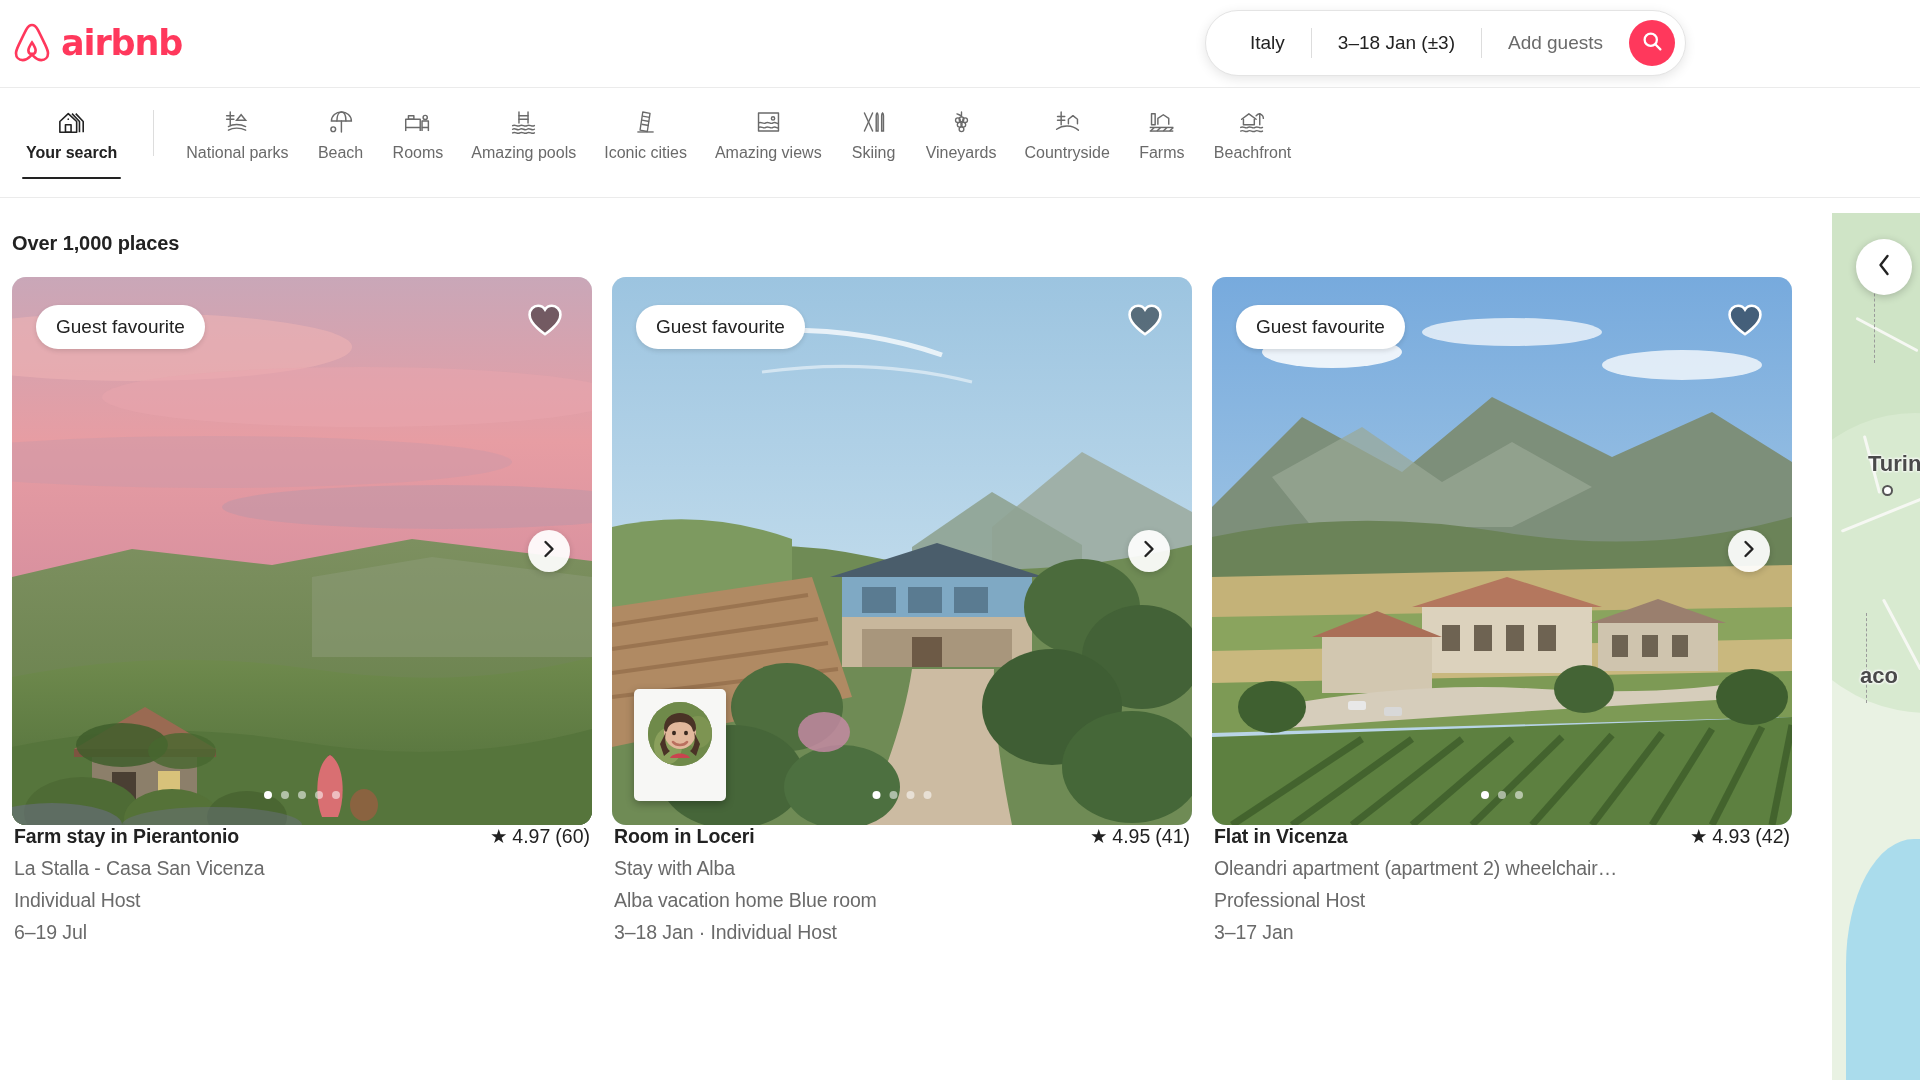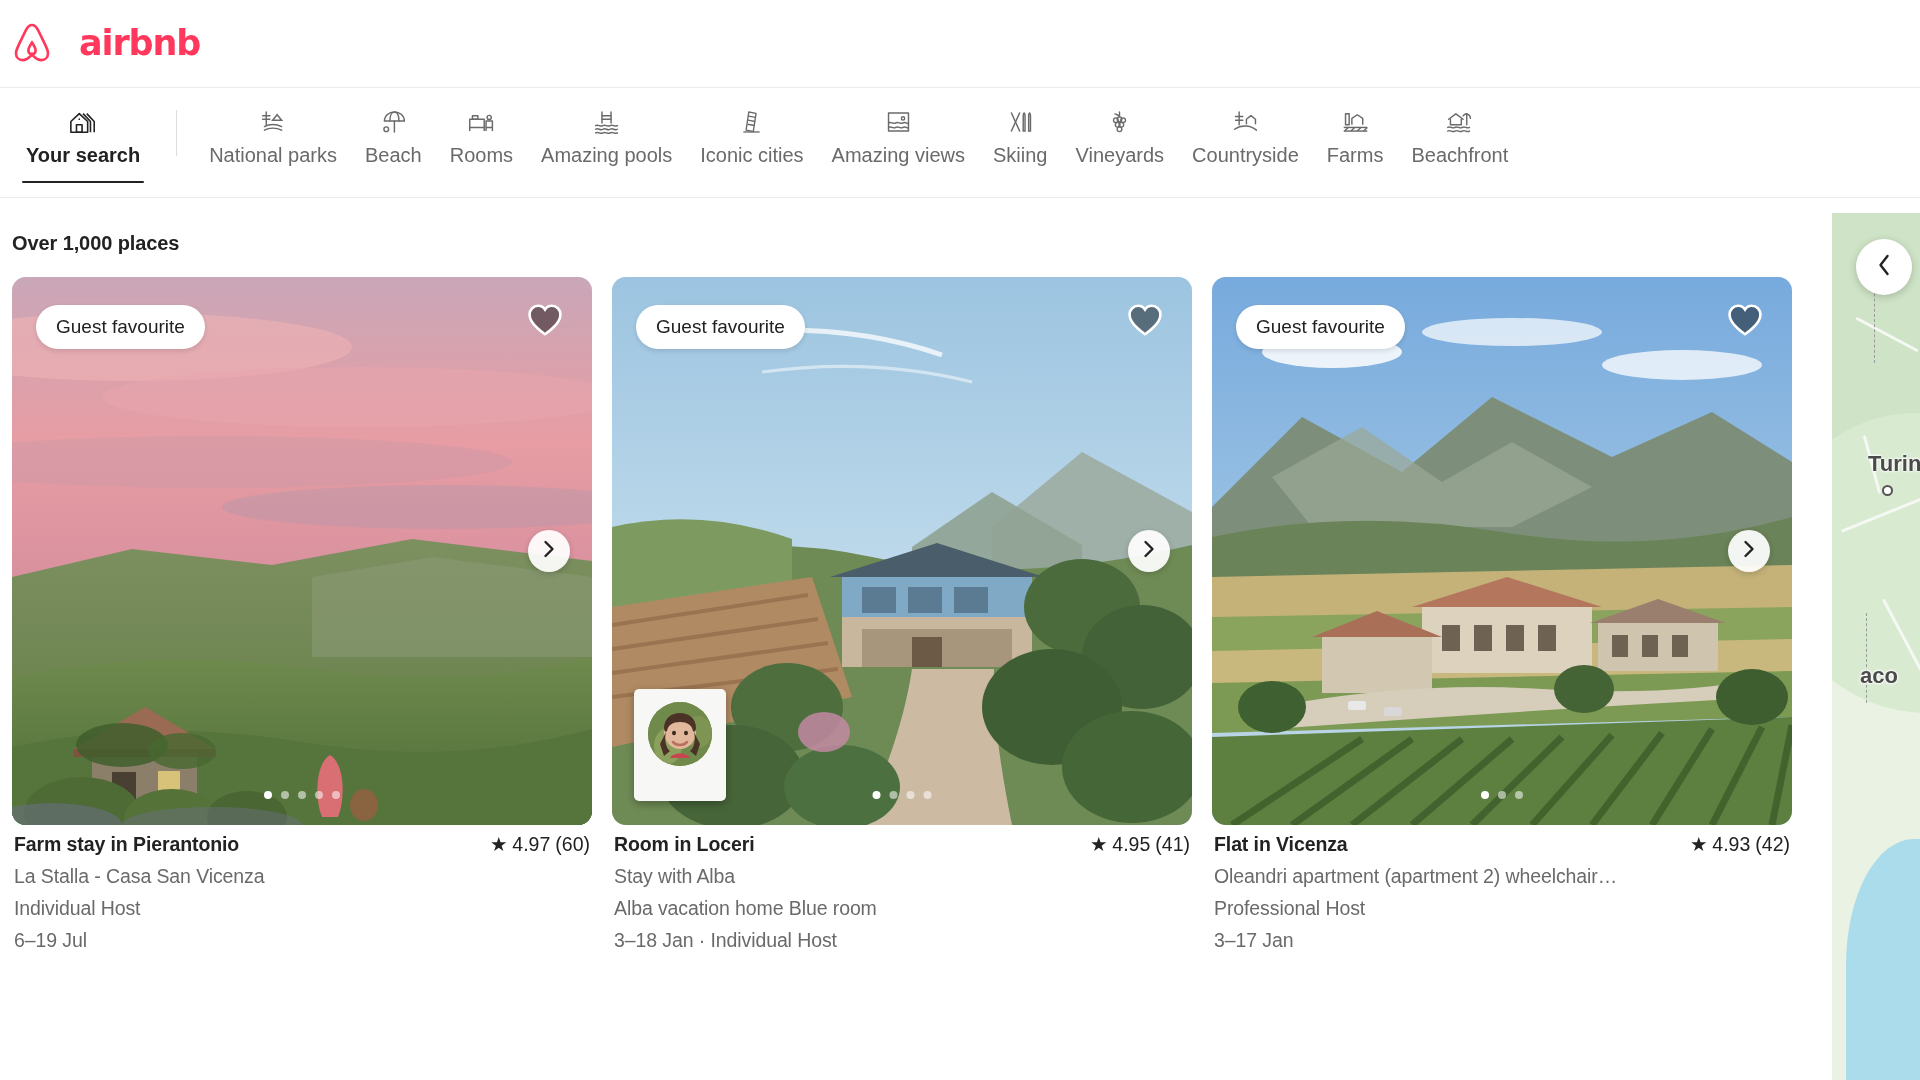--- a/index.html
+++ b/index.html
@@ -9,21 +9,21 @@
     background:#ffffff; overflow:hidden;
     -webkit-font-smoothing:antialiased;
   }
 
   
   .header {
     position:relative; height:88px; width:100%;
     background:#fff; display:flex; align-items:center;
     border-bottom:1px solid #ebebeb;
   }
-  .logo { display:flex; align-items:center; gap:27px; margin-left:12px;text-align:center; }
+  .logo { display:flex; align-items:center; gap:9px; margin-left:12px;text-align:center; }
   .logo svg { display:block; }
   .logo-word {
     color:#FF385C; font-size:35px; font-weight:700;
     letter-spacing:-1.1px; line-height:1;
     font-family:"DejaVu Sans", sans-serif;
   }
 
   .searchbar {
     position:absolute; left:1205px; top:10px;
     height:66px; display:flex; align-items:center;
@@ -51,21 +51,21 @@
     border-bottom:1px solid #ebebeb; padding-top:14px;
   }
   .cat {
     display:flex; flex-direction:column; align-items:center;
     justify-content:flex-start; gap:9px;
     min-width:76px; padding:4px 14px 0; position:relative;
     color:#6a6a6a; flex:none;
   }
   .cat .ico { height:30px; display:flex; align-items:flex-end; }
   .cat .ico svg { display:block; }
-  .cat .lbl { font-size:20px; white-space:nowrap; line-height:1; }
+  .cat .lbl { font-size:16px; white-space:nowrap; line-height:1; }
   .cat.active { color:#222; }
   .cat.active .lbl { font-weight:700; }
   .cat.active:after {
     content:""; position:absolute; left:10px; right:10px; bottom:-18px;
     height:2.5px; background:#222; border-radius:2px;
   }
   .cat-sep { width:1px; height:46px; background:#dddddd; margin:8px 18px 0 22px; flex:none; }
   .cat-first { margin-left:12px; }
 
   
@@ -113,21 +113,21 @@
     width:92px; height:112px; background:#f7f7f5;
     border-radius:5px; box-shadow:0 3px 9px rgba(0,0,0,0.3);
     display:flex; align-items:flex-start; justify-content:center;
     padding-top:13px;
   }
   .hostcard .av {
     width:64px; height:64px; border-radius:50%;
     overflow:hidden; position:relative; background:#7a8c4a;
   }
 
-  .info { padding:8px 2px 0 2px; }
+  .info { padding:0 2px 0 2px; }
   .row1 { display:flex; align-items:baseline; justify-content:space-between; gap:12px; }
   .title { font-size:19.5px; font-weight:700; color:#222; letter-spacing:-0.1px; }
   .rating { font-size:19.5px; color:#222; white-space:nowrap; display:flex; align-items:center; gap:5px; }
   .sub { font-size:19.5px; color:#6a6a6a; margin-top:9px; letter-spacing:-0.1px;
          white-space:nowrap; overflow:hidden; text-overflow:ellipsis; max-width:580px; }
 
   
   .mappanel {
     position:absolute; right:0; top:213px; width:88px; height:996px;
     overflow:hidden; background:#e8f3e4; z-index:20;
@@ -175,20 +175,35 @@
   <div class="logo">
     <span>
       <svg width="40" height="43" viewBox="0 0 32 34">
         <path d="M16 2.2c2 0 3.3 1.3 4.6 3.7 1.3 2.4 3.9 7.8 6 12.2 1.3 2.8 2.2 5 2.2 6.6 0 3.3-2.3 5.6-5.4 5.6-2.2 0-4.3-1.2-6-3-0.5-.5-1-1.1-1.4-1.7-.4.6-.9 1.2-1.4 1.7-1.7 1.8-3.8 3-6 3-3.1 0-5.4-2.3-5.4-5.6 0-1.6.9-3.8 2.2-6.6 2.1-4.4 4.7-9.8 6-12.2C12.7 3.5 14 2.2 16 2.2z" fill="none" stroke="#FF385C" stroke-width="2.1"></path>
         <path d="M16 16.2c1.6 2.4 2.9 4.7 2.9 6.4 0 1.8-1.3 3-2.9 3s-2.9-1.2-2.9-3c0-1.7 1.3-4 2.9-6.4z" fill="none" stroke="#FF385C" stroke-width="2.1"></path>
       </svg>
     </span>
     <span class="logo-word">airbnb</span>
   </div>
 
+  <div class="searchbar">
+    <div class="sb-seg first">Italy</div>
+    <div class="sb-div"></div>
+    <div class="sb-seg">3–18 Jan (±3)</div>
+    <div class="sb-div"></div>
+    <div class="sb-seg muted">Add guests</div>
+    <div class="sb-btn">
+      <span>
+        <svg width="21" height="21" viewBox="0 0 24 24">
+          <circle cx="10" cy="10" r="7" fill="none" stroke="#fff" stroke-width="2.6"></circle>
+          <line x1="15.2" y1="15.2" x2="21" y2="21" stroke="#fff" stroke-width="2.6" stroke-linecap="round"></line>
+        </svg>
+      </span>
+    </div>
+  </div>
 </div>
 
 <div class="catbar">
   <div class="cat active cat-first">
     <span class="ico">
       <svg width="30" height="28" viewBox="0 0 32 30" fill="none" stroke="#222" stroke-width="1.7" stroke-linejoin="round">
         <path d="M3 14.5L12 6l9 8.5V26H3z"></path>
         <rect x="9" y="18" width="6" height="8"></rect>
         <circle cx="12" cy="12" r="0.9" fill="#222" stroke="none"></circle>
         <path d="M16 6l8 8.5V26"></path>

